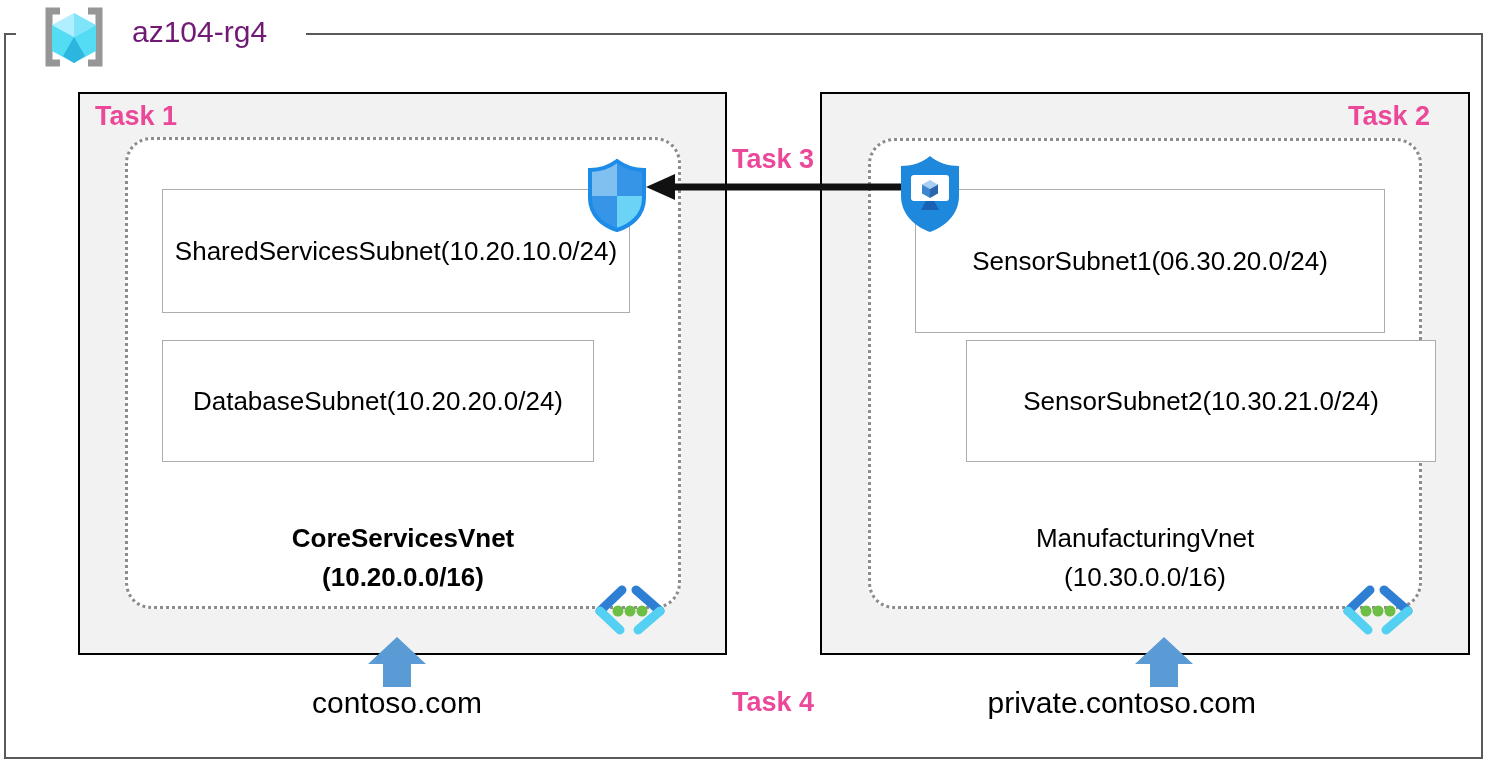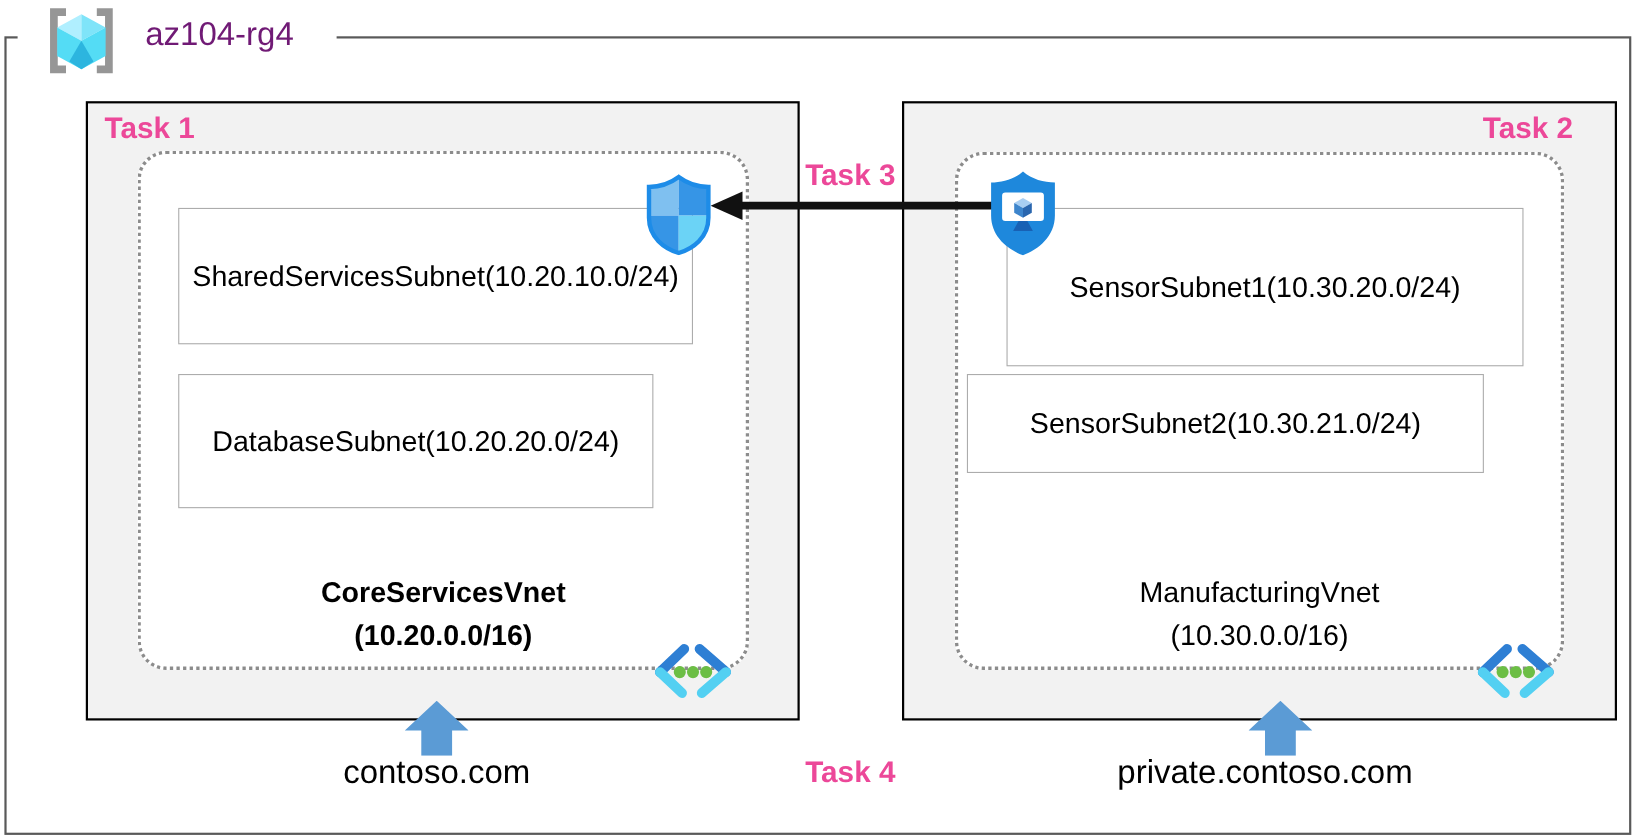--- a/index.html
+++ b/index.html
@@ -25,29 +25,29 @@
   .vnet-boundary{border:3px dotted #8C8C8C;border-radius:26px;background:#fff;}
   .vnet-boundary.left{left:125px;top:137px;width:556px;height:472px;}
   .vnet-boundary.right{left:868px;top:138px;width:554px;height:471px;}
   
   .subnet-box{background:#fff;border:1.5px solid #ACACAC;display:flex;flex-direction:row;
     align-items:center;justify-content:center;text-align:center;}
   .subnet-box div{font-size:26px;line-height:39px;}
   .sb1{left:162px;top:189px;width:468px;height:124px;}
   .sb2{left:162px;top:340px;width:432px;height:122px;}
   .sb3{left:915px;top:189px;width:470px;height:144px;}
-  .sb4{left:879px;top:340px;width:470px;height:90px;text-align:right;}
+  .sb4{left:966px;top:340px;width:470px;height:122px;text-align:right;}
   
   .vnet-label{text-align:center;font-size:26px;line-height:39px;}
   .vl-left{left:125px;top:519px;width:556px;font-weight:bold;}
   .vl-right{left:868px;top:519px;width:554px;}
   
   .dns-label{font-size:30px;line-height:36px;text-align:center;}
   .dns-left{left:247px;top:685px;width:300px;}
-  .dns-right{left:1000px;top:685px;width:300px;}
+  .dns-right{left:956px;top:685px;width:300px;text-align:right;}
   .icon{pointer-events:none;}
 </style>
 </head>
 <body>
 
 <div id="canvas">
 
   <div class="abs rg-frame"></div>
   <div class="abs rg-gap-mask"></div>
 
@@ -76,21 +76,21 @@
     <div>SharedServicesSubnet</div>
     <div>(10.20.10.0/24)</div>
   </div>
   <div class="abs subnet-box sb2">
     <div>DatabaseSubnet</div>
     <div>(10.20.20.0/24)</div>
   </div>
 
   <div class="abs subnet-box sb3">
     <div>SensorSubnet1</div>
-    <div>(10.30.20.0/24)</div>
+    <div>(06.30.20.0/24)</div>
   </div>
   <div class="abs subnet-box sb4">
     <div>SensorSubnet2</div>
     <div>(10.30.21.0/24)</div>
   </div>
 
   <div class="abs vnet-label vl-left">
     <div>CoreServicesVnet</div>
     <div>(10.20.0.0/16)</div>
   </div>

